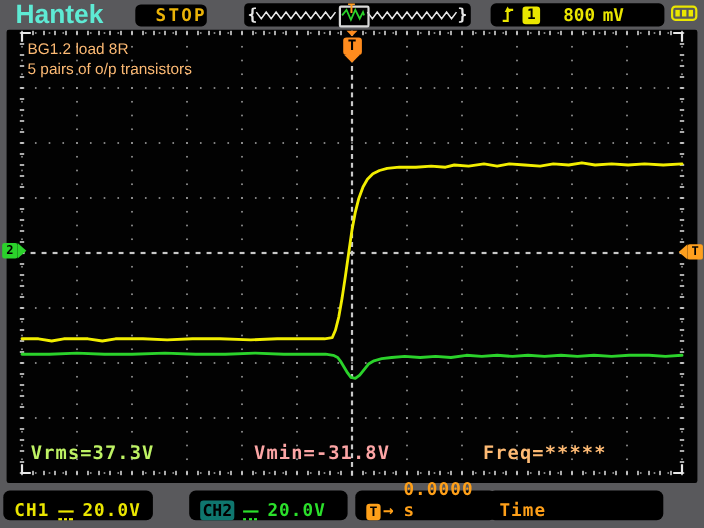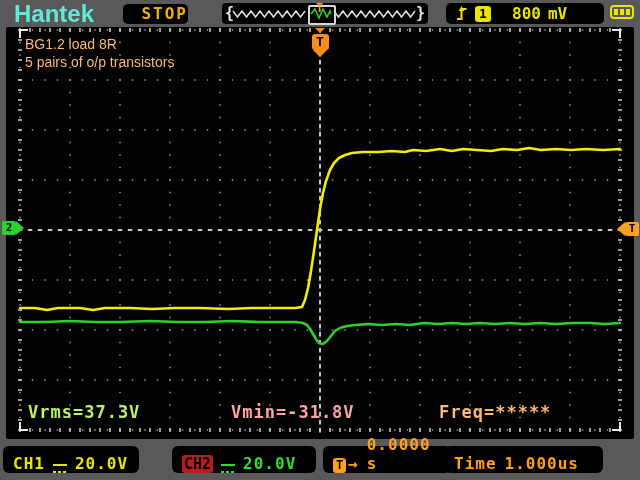--- a/index.html
+++ b/index.html
@@ -48,21 +48,21 @@
   .vrms{left:28px;color:#bef264}
   .vmin{left:231px;color:#fca5a5}
   .freq{left:439px;color:#fdba74}
   
   .bbox{top:446px;height:27px;background:#000;border-radius:6px;display:flex;align-items:flex-end;
         gap:8px;padding:0 10px;box-sizing:border-box;font-weight:bold;font-size:16px;letter-spacing:1px}
   .b1{left:3px;width:136px;color:#eae600}
   .b2{left:172px;width:144px;color:#2be02b}
   .b3{left:323px;width:128px;color:#ffa019}
   .b4{left:444px;width:159px;color:#ffa019}
-  .ch2badge{background:#b91c1c;color:#000;border-radius:3px;padding:0 2px;font-size:15px;letter-spacing:0}
+  .ch2badge{background:#0f766e;color:#000;border-radius:3px;padding:0 2px;font-size:15px;letter-spacing:0}
   .tbadge{background:#ffa019;color:#000;border-radius:3px;width:15px;height:15px;font-size:12px;
           text-align:center;line-height:15px;letter-spacing:0}
   .arrow{margin-left:-6px}
   .dc{width:14px;height:7px;border-top:2px solid;position:relative;display:inline-block}
   .dc::after{content:"";position:absolute;left:0;right:0;bottom:0;height:2px;
              background:repeating-linear-gradient(90deg,currentColor 0 3px,transparent 3px 5px)}
 </style>
 </head>
 <body>
 
@@ -1240,14 +1240,13 @@
   <span class="dc"></span>
   <span>20.0V</span>
 </div>
 <div class="abs bbox b3">
   <span class="tbadge">T</span>
   <span class="arrow">→</span>
   <span>0.0000 s</span>
 </div>
 <div class="abs bbox b4">
   <span>Time</span>
-  <span>1.000us</span>
 </div>
 
 </body></html>

